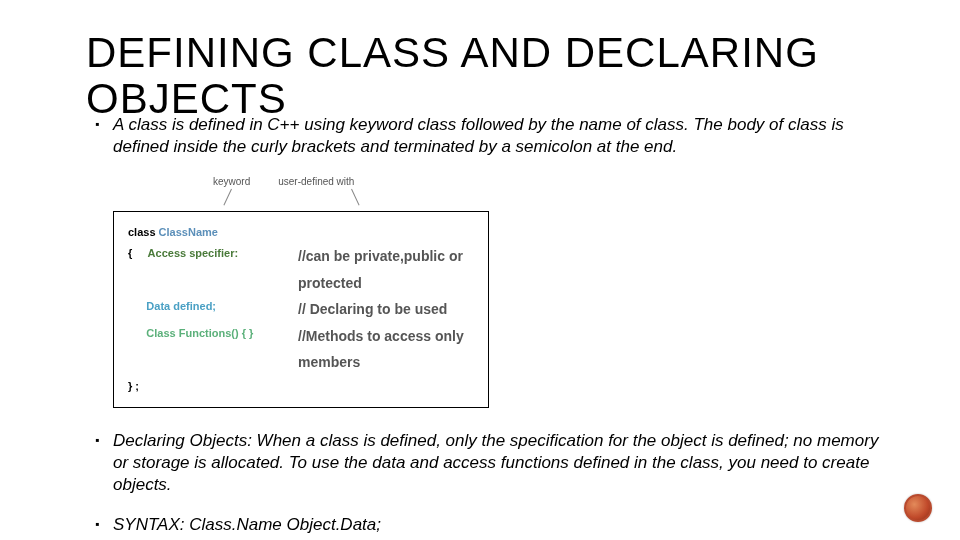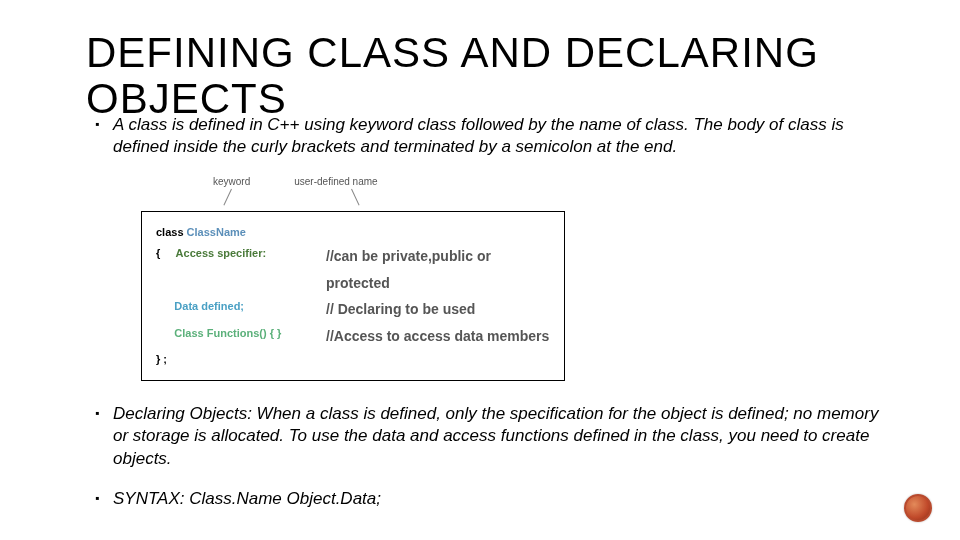--- a/index.html
+++ b/index.html
@@ -46,42 +46,41 @@
     margin-left: 18px;
     margin-top: 6px;
     margin-bottom: 22px;
   }
   .labels-row {
     display: flex;
     font-size: 10px;
     color: #555;
     margin-bottom: 2px;
     padding-left: 100px;
-    gap: 44px;
+    gap: 28px;
   }
   .arrows-row {
     position: relative;
     height: 20px;
     margin-bottom: 2px;
   }
   .arrow1, .arrow2 {
     position: absolute;
     width: 1px;
     background: #888;
   }
   .arrow1 { left: 118px; height: 18px; top: 0; transform: rotate(25deg); transform-origin: top; }
   .arrow2 { left: 238px; height: 18px; top: 0; transform: rotate(-25deg); transform-origin: top; }
   .codebox {
     border: 1.5px solid #000;
     padding: 10px 14px 10px 14px;
-    width: 424px;
+    width: 376px;
     font-family: Arial, sans-serif;
     font-size: 11px;
     line-height: 1.9;
-    margin-left: 28px;
   }
   .codebox .row { display: flex; }
   .codebox .c1 { width: 170px; flex-shrink: 0; }
   .codebox .c2 { color: #555; }
   .kw { font-weight: bold; color: #000; }
   .cls { color: #5b8fb9; font-weight: bold; }
   .spec { color: #4a7a3a; font-weight: bold; }
   .dm { color: #4aa0c4; font-weight: bold; }
   .mf { color: #5bb07a; font-weight: bold; }
   .cmt { color: #666; font-weight: bold; font-size: 14px; }
@@ -105,21 +104,21 @@
 <div class="bullets">
 
   <div class="bullet">
     <div class="marker">▪</div>
     <div class="text">A class is defined in C++ using keyword class followed by the name of class. The body of class is defined inside the curly brackets and terminated by a semicolon at the end.</div>
   </div>
 
   <div class="diagram-wrap">
     <div class="labels-row">
       <span>keyword</span>
-      <span>user-defined name</span>
+      <span>user-defined with</span>
     </div>
     <div class="arrows-row">
       <div class="arrow1"></div>
       <div class="arrow2"></div>
     </div>
     <div class="codebox">
       <div class="row">
         <div class="c1">
           <span class="kw">class</span>
           <span> </span>
@@ -140,21 +139,21 @@
           <span>&nbsp;&nbsp;&nbsp;&nbsp;&nbsp;</span>
           <span class="dm">Data defined;</span>
         </div>
         <div class="c2 cmt">// Declaring to be used</div>
       </div>
       <div class="row">
         <div class="c1">
           <span>&nbsp;&nbsp;&nbsp;&nbsp;&nbsp;</span>
           <span class="mf">Class Functions() { }</span>
         </div>
-        <div class="c2 cmt">//Access to access data members</div>
+        <div class="c2 cmt">//Methods to access only members</div>
       </div>
       <div class="row">
         <div class="c1">
           <span class="kw">} ;</span>
         </div>
       </div>
     </div>
   </div>
 
   <div class="bullet">

